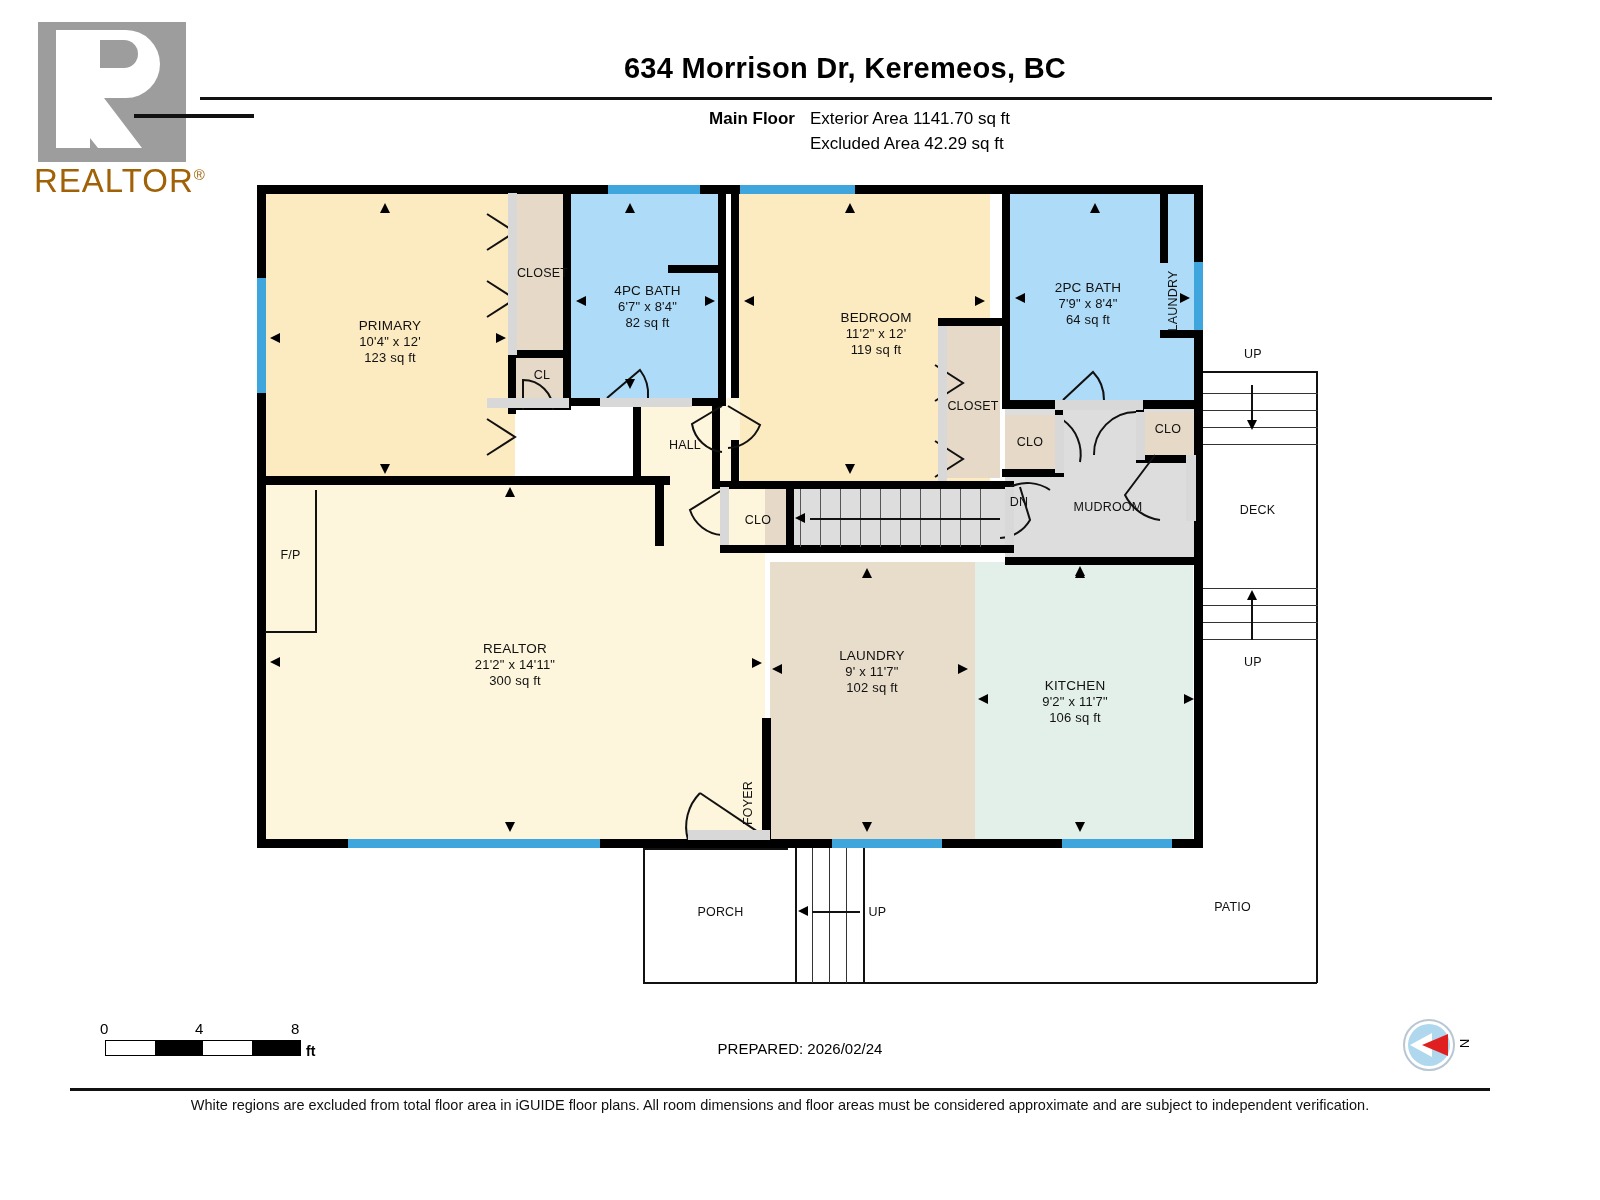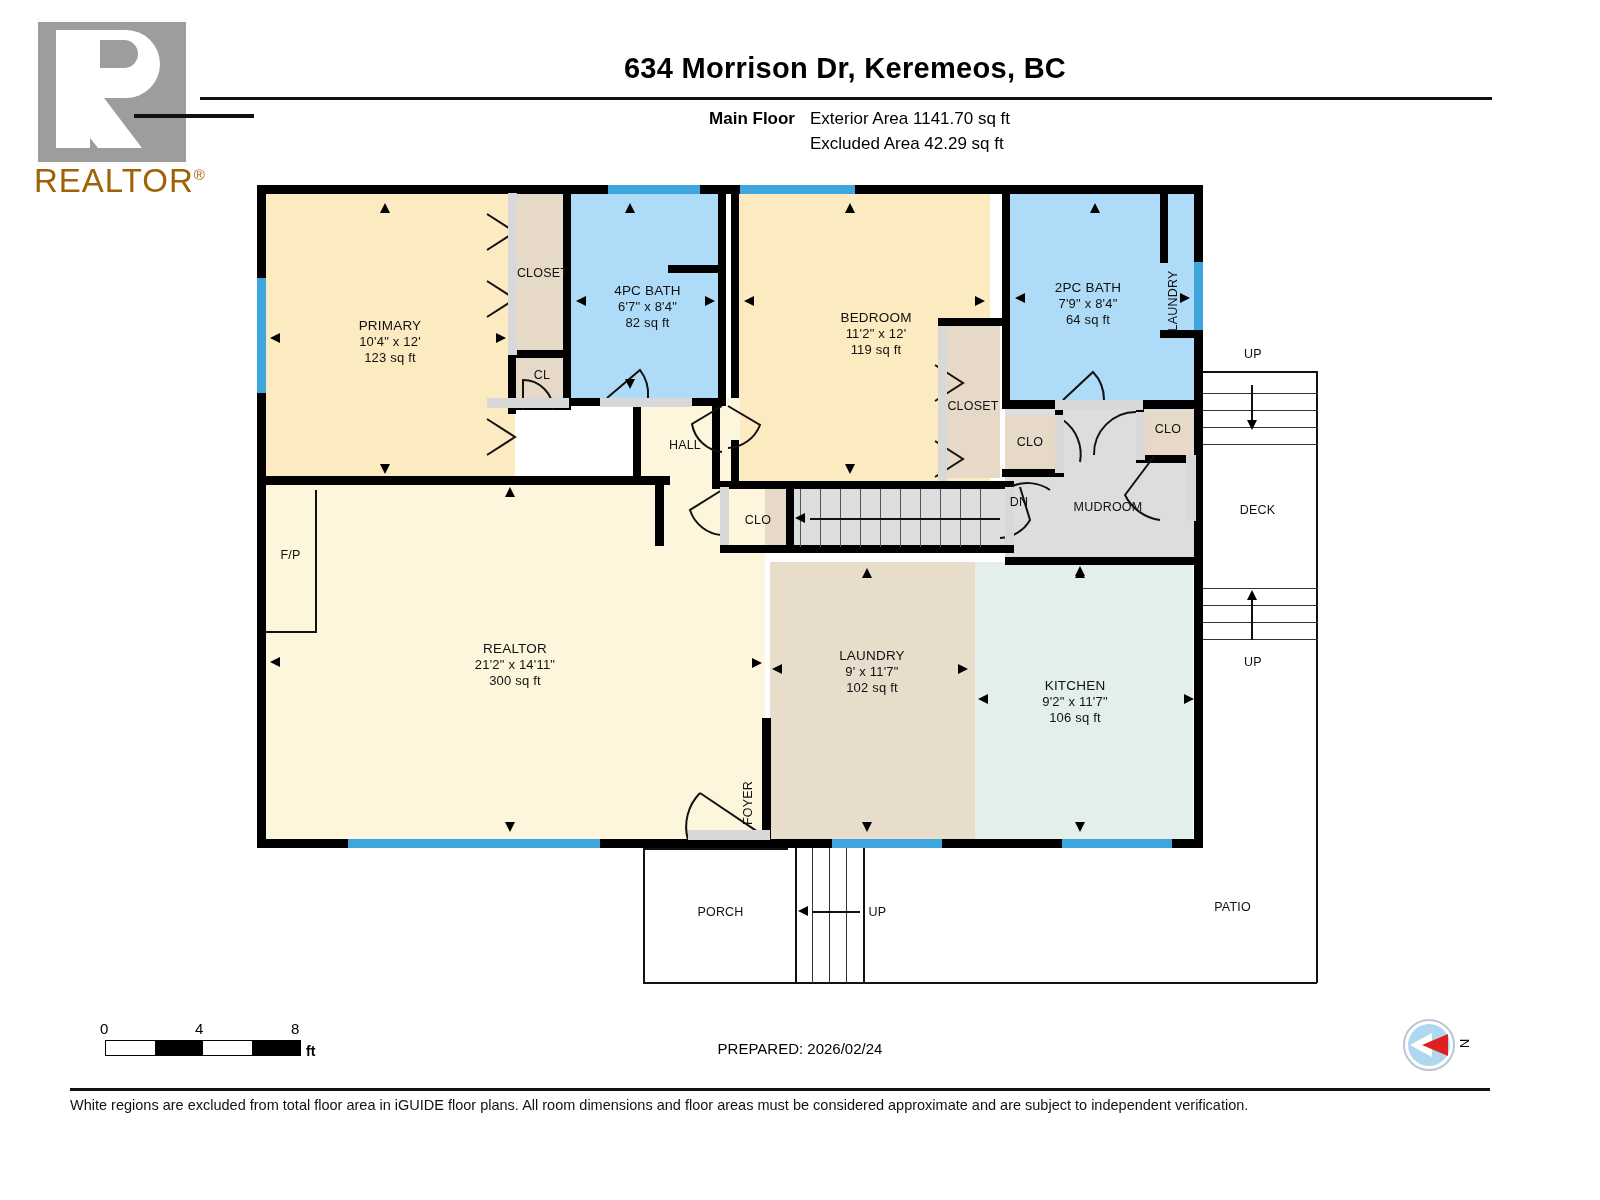--- a/index.html
+++ b/index.html
@@ -72,21 +72,21 @@
   .scale-ticks { position:absolute; left:95px; top:1020px; width:220px; font-size:15px; }
   .scale-ticks span { position:absolute; }
   .scale-ft { position:absolute; left:306px; top:1043px; font-size:14px; font-weight:bold; }
 
   .prepared { position:absolute; left:0; top:1040px; width:1600px; text-align:center; font-size:15px; }
 
   .compass { position:absolute; left:1402px; top:1018px; width:54px; height:54px; }
   .compass-n { position:absolute; left:1460px; top:1036px; font-size:13px; transform:rotate(90deg); }
 
   .foot-rule { position:absolute; left:70px; top:1088px; width:1420px; height:3px; background:#111; }
-  .foot-txt { position:absolute; left:70px; top:1097px; width:1420px; text-align:left; font-size:14.5px; color:#111; }
+  .foot-txt { position:absolute; left:70px; top:1097px; width:1420px; text-align:center; font-size:14.5px; color:#111; }
 </style>
 </head>
 <body>
 
 <div class="page">
 
   <div class="logo-wrap">
     <div class="logo-sq"></div>
     <svg class="logo-R" viewBox="0 0 148 140">
       <rect x="18" y="8" width="34" height="118" fill="#ffffff"></rect>

